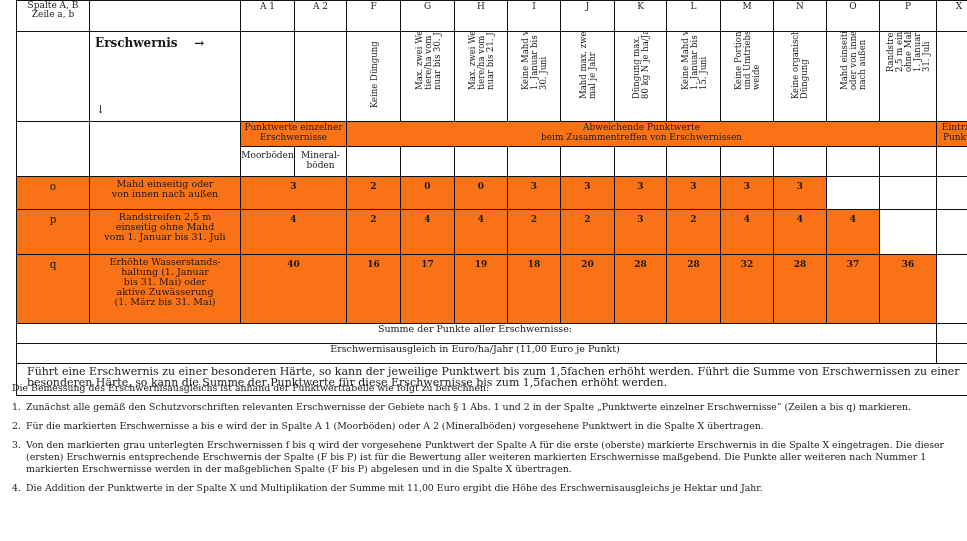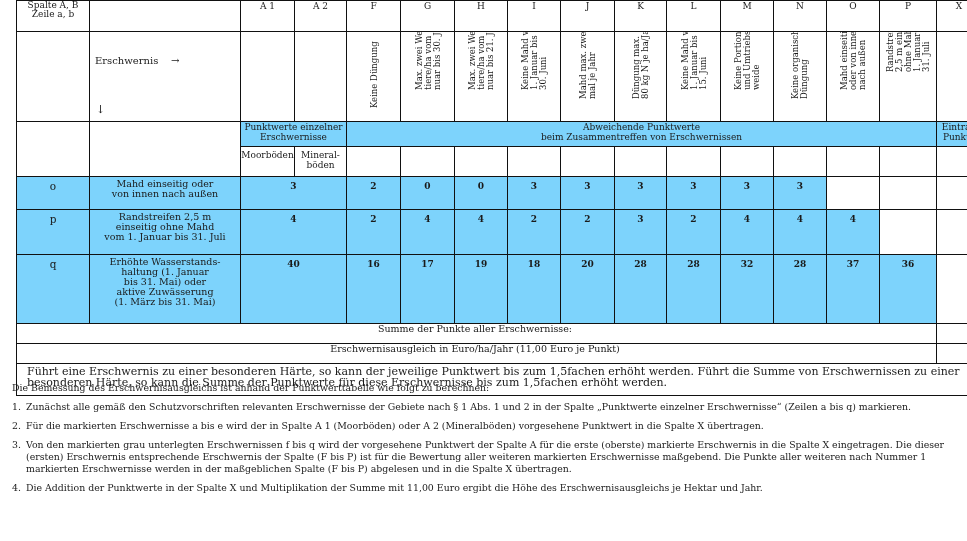--- a/index.html
+++ b/index.html
@@ -1,29 +1,29 @@
 <!DOCTYPE html>
 <html><head>
 <meta charset="utf-8">
 <style>
   html, body { margin: 0; padding: 0; background: #ffffff; }
   body { width: 967px; height: 541px; overflow: hidden; position: relative;
          font-family: "DejaVu Serif", "Liberation Serif", serif; color: #1a1a1a; }
   table.grid { position: absolute; left: 0; top: 0; border-collapse: collapse; table-layout: fixed;
                width: 966px; font-size: 9px; line-height: 10px; margin-left: 16px; }
   table.grid td { border: 1px solid #111; padding: 0; vertical-align: top; text-align: center; overflow: hidden; }
-  .g { background: #7dd3fc; }
+  .g { background: #f97316; }
   .hdr td { height: 30px; vertical-align: middle; }
   .rot td { height: 89px; }
   .rotwrap { position: relative; width: 100%; height: 89px; }
   .rotwrap span { position: absolute; left: 50%; bottom: 4px; transform-origin: 0 0;
                   transform: rotate(-90deg) translate(0, -50%); white-space: pre; text-align: left;
                   font-size: 8.5px; line-height: 9px; }
   .lbl-top { text-align: left !important; padding-left: 5px !important; position: relative; }
-  .lbl-top .t { position: absolute; left: 5px; top: 24px; font-size: 10px; }
+  .lbl-top .t { position: absolute; left: 5px; top: 6px; font-size: 12px; font-weight: bold; }
   .lbl-top .d { position: absolute; left: 6px; bottom: 6px; font-size: 11px; }
   .r-gh td { height: 24px; vertical-align: middle; }
   .r-mm td { height: 26px; vertical-align: top; }
   .r-o td { height: 28px; }
   .r-p td { height: 40px; }
   .r-q td { height: 64px; }
   .rowid { font-size: 10.5px; padding-top: 4px !important; vertical-align: top; }
   .rowtxt { text-align: right; padding: 2px 4px !important; font-size: 9.5px; line-height: 10px; }
   .val { font-weight: bold; font-size: 9px; padding-top: 4px !important; }
   .r-sum td, .r-eur td { height: 19px; vertical-align: middle; }

